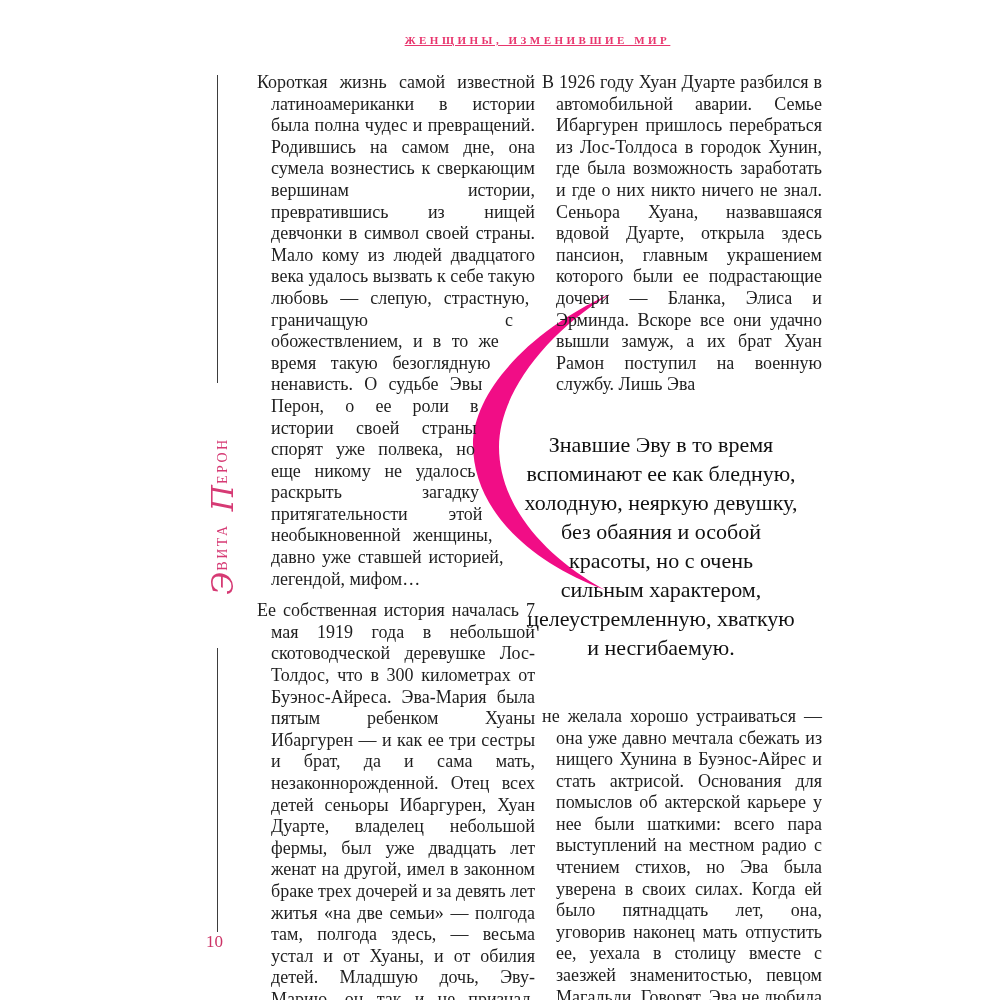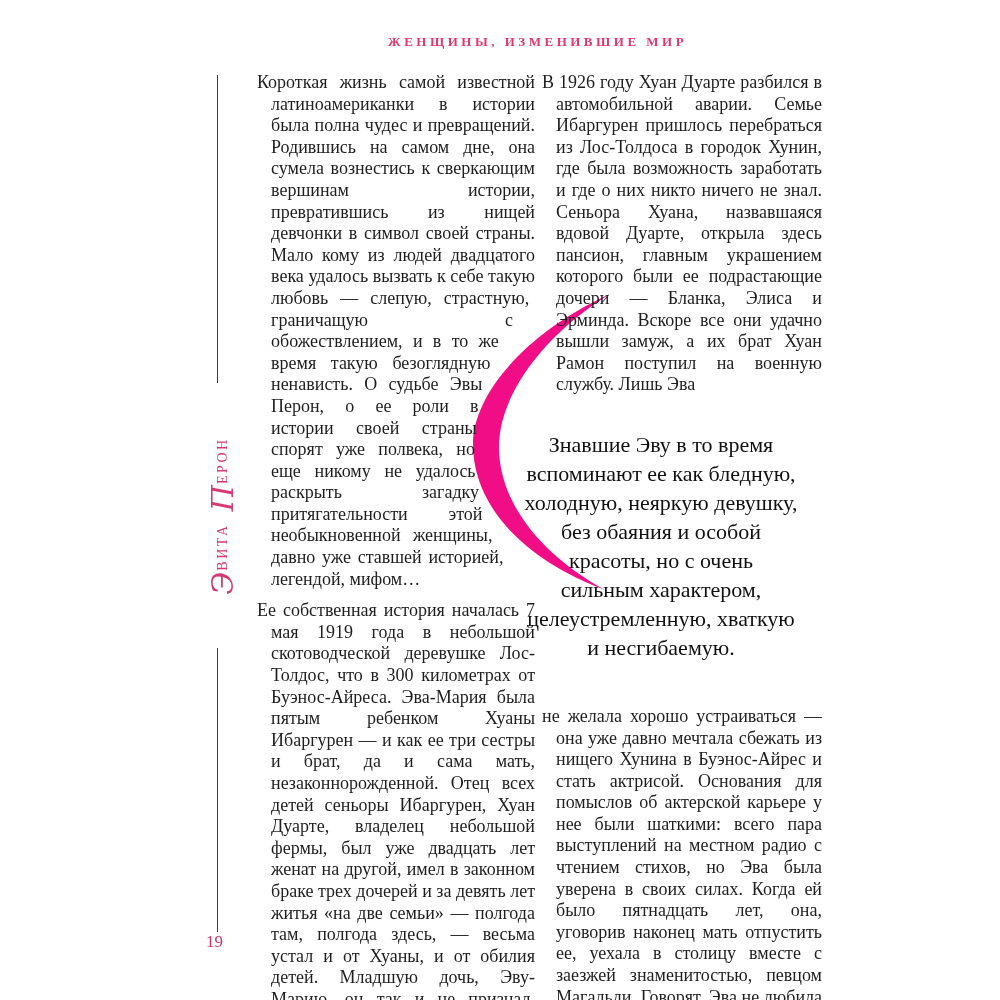--- a/index.html
+++ b/index.html
@@ -5,22 +5,22 @@
   html,body{margin:0;padding:0;}
   body{
     width:1000px;height:1000px;background:#ffffff;
     font-family:"Liberation Serif", serif;
     color:#1e1e1e;overflow:hidden;position:relative;
   }
   .page{position:relative;width:1000px;height:1000px;background:#ffffff;}
 
   .running-head{
     position:absolute;left:255px;top:34px;width:565px;
-    text-align:center;font-weight:bold;font-size:13px;
-    letter-spacing:3.5px;color:#e8356d;
+    text-align:center;font-weight:bold;font-size:11px;
+    letter-spacing:3.5px;color:#e8356d;text-decoration:underline;
   }
 
   .rule{position:absolute;left:217px;width:1px;background:#3d3d3d;}
   .rule-top{top:75px;height:308px;}
   .rule-bottom{top:648px;height:284px;}
 
   .sidebar-title{
     position:absolute;left:197px;top:642px;width:252px;height:52px;
     transform-origin:0 0;transform:rotate(-90deg);
     display:flex;align-items:center;justify-content:center;
@@ -93,15 +93,15 @@
 холодную, неяркую девушку,
 без обаяния и особой
 красоты, но с очень
 сильным характером,
 целеустремленную, хваткую
 и несгибаемую.</div>
     <p>не желала хорошо устраиваться — она уже давно мечтала сбежать из нищего Хунина в Буэнос-Айрес и стать актрисой. Основания для помыслов об актерской карьере у нее были шаткими: всего пара выступлений на местном радио с чтением стихов, но Эва была уверена в своих силах. Когда ей было пятнадцать лет, она, уговорив наконец мать отпустить ее, уехала в столицу вместе с заезжей знаменитостью, певцом Магальди. Говорят, Эва не любила его, но она, без сомнения, любила в нем те возможности, которые сулил ей переезд в Буэнос-Айрес.</p>
     <p>Знавшие Эву в то время вспоминают ее как бледную, холодную, неяркую девушку, без обаяния и особой красоты,</p>
   </div>
 
-  <div class="page-num">19</div>
+  <div class="page-num">10</div>
 
 </div>
 
 </body></html>

